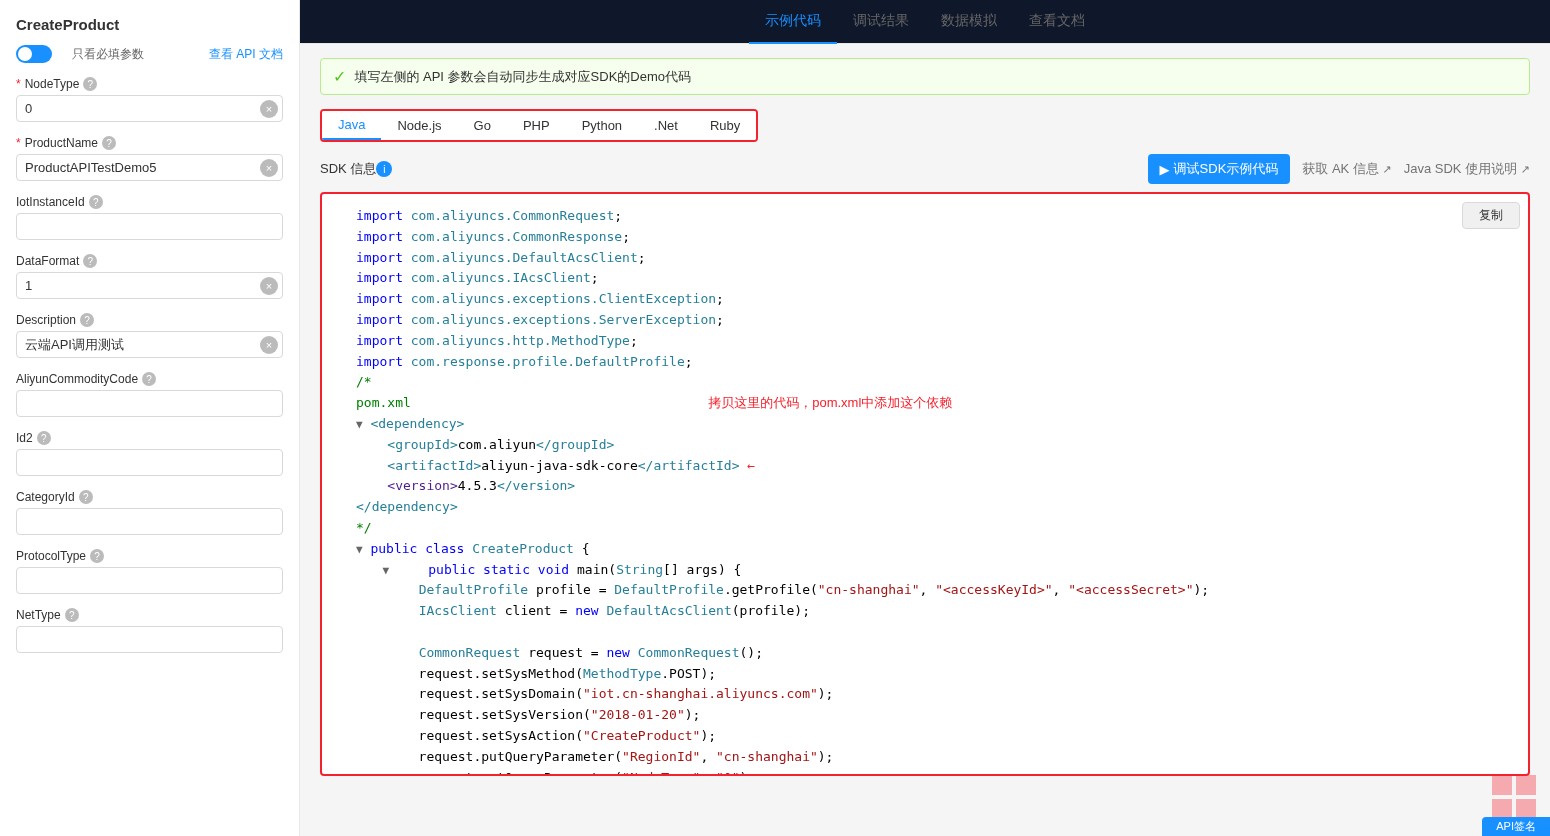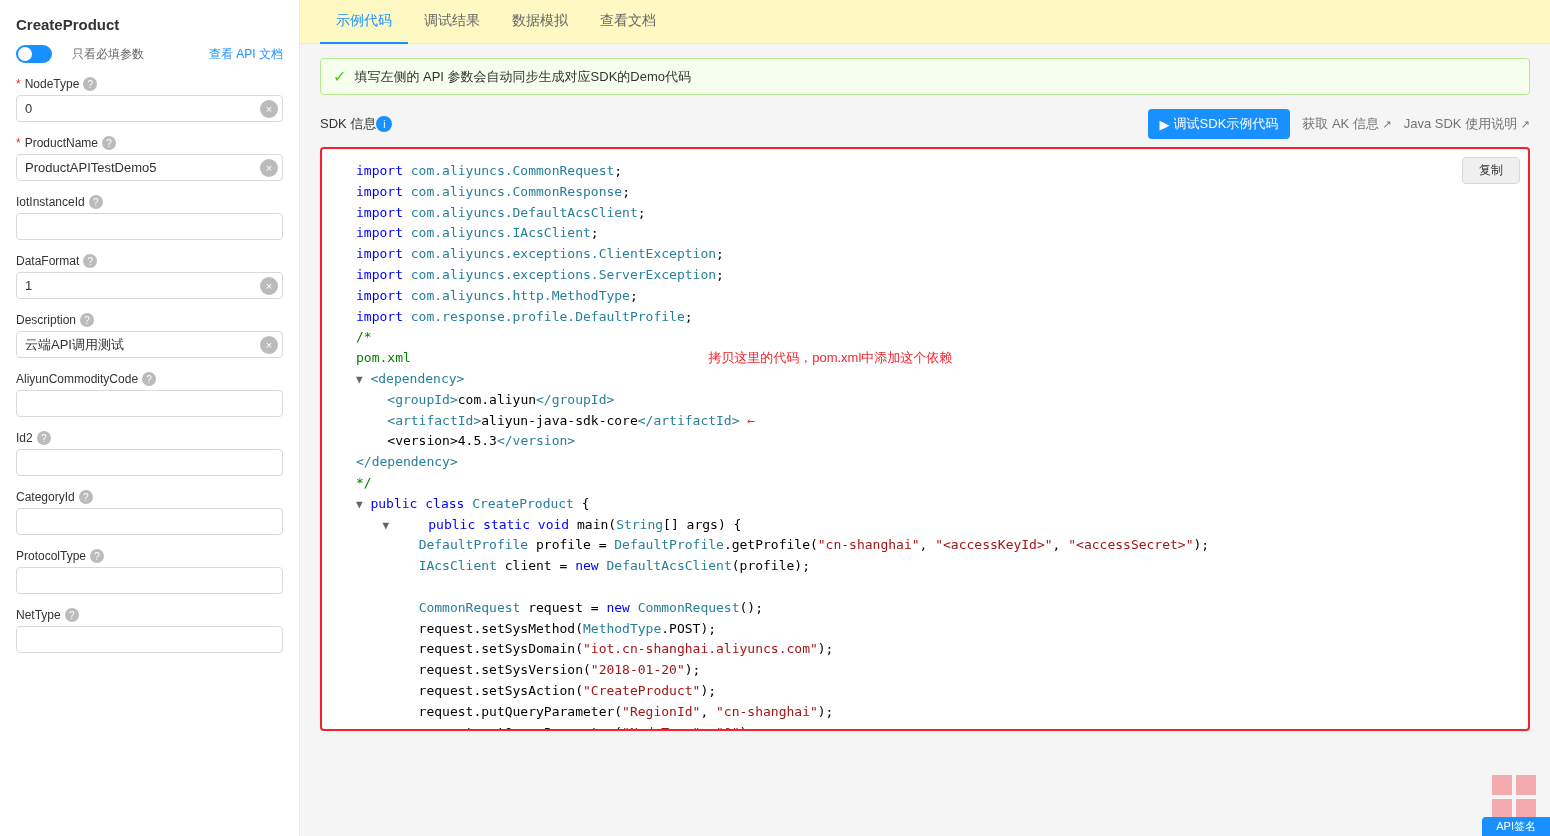--- a/index.html
+++ b/index.html
@@ -115,22 +115,23 @@
       flex: 1;
       display: flex;
       flex-direction: column;
       overflow: hidden;
     }
 
     
     .top-tabs {
       display: flex;
       border-bottom: 1px solid #e8e8e8;
-      background: #fef9c3;
+      background: #0f172a;
       padding: 0 20px;
+      justify-content: center;
     }
     .top-tab {
       padding: 12px 16px;
       font-size: 14px;
       cursor: pointer;
       color: #666;
       border-bottom: 2px solid transparent;
       margin-bottom: -1px;
     }
     .top-tab.active {
@@ -436,20 +437,29 @@
 
   <div class="content-area">
 
     
     <div class="info-banner">
       <span class="info-icon">✓</span>
       <span>填写左侧的 API 参数会自动同步生成对应SDK的Demo代码</span>
     </div>
 
     
+    <div class="lang-tabs-container">
+      <button class="lang-tab active">Java</button>
+      <button class="lang-tab">Node.js</button>
+      <button class="lang-tab">Go</button>
+      <button class="lang-tab">PHP</button>
+      <button class="lang-tab">Python</button>
+      <button class="lang-tab">.Net</button>
+      <button class="lang-tab">Ruby</button>
+    </div>
 
     
     <div class="sdk-info-bar">
       <div class="sdk-info-left">
         <span>SDK 信息</span>
         <span class="sdk-info-icon">i</span>
       </div>
       <div class="sdk-info-right">
         <button class="btn-run-sdk">
           <span>▶</span>
@@ -476,21 +486,21 @@
 <span class="kw">import</span> <span class="pkg">com.aliyuncs.IAcsClient</span>;
 <span class="kw">import</span> <span class="pkg">com.aliyuncs.exceptions.ClientException</span>;
 <span class="kw">import</span> <span class="pkg">com.aliyuncs.exceptions.ServerException</span>;
 <span class="kw">import</span> <span class="pkg">com.aliyuncs.http.MethodType</span>;
 <span class="kw">import</span> <span class="pkg">com.response.profile.DefaultProfile</span>;
 <span class="cmt">/*
 pom.xml                                      <span class="red-annotation">拷贝这里的代码，pom.xml中添加这个依赖</span></span>
 <span class="collapse-toggle">▼</span> <span style="color:#267f99;">&lt;dependency&gt;</span>
     <span style="color:#267f99;">&lt;groupId&gt;</span>com.aliyun<span style="color:#267f99;">&lt;/groupId&gt;</span>
     <span style="color:#267f99;">&lt;artifactId&gt;</span>aliyun-java-sdk-core<span style="color:#267f99;">&lt;/artifactId&gt;</span> <span class="arrow">←</span>
-    <span style="color:#000000;">&lt;version&gt;</span>4.5.3<span style="color:#267f99;">&lt;/version&gt;</span>
+    <span style="color:#4c1d95;">&lt;version&gt;</span>4.5.3<span style="color:#267f99;">&lt;/version&gt;</span>
 <span style="color:#267f99;">&lt;/dependency&gt;</span>
 <span class="cmt">*/</span>
 <span class="collapse-toggle">▼</span> <span class="kw">public class</span> <span class="cls">CreateProduct</span> {
 <span class="collapse-toggle">    ▼</span>     <span class="kw">public static void</span> main(<span class="cls">String</span>[] args) {
         <span class="cls">DefaultProfile</span> profile = <span class="cls">DefaultProfile</span>.getProfile(<span class="str">"cn-shanghai"</span>, <span class="str">"&lt;accessKeyId&gt;"</span>, <span class="str">"&lt;accessSecret&gt;"</span>);
         <span class="cls">IAcsClient</span> client = <span class="kw">new</span> <span class="cls">DefaultAcsClient</span>(profile);
 
         <span class="cls">CommonRequest</span> request = <span class="kw">new</span> <span class="cls">CommonRequest</span>();
         request.setSysMethod(<span class="cls">MethodType</span>.POST);
         request.setSysDomain(<span class="str">"iot.cn-shanghai.aliyuncs.com"</span>);

